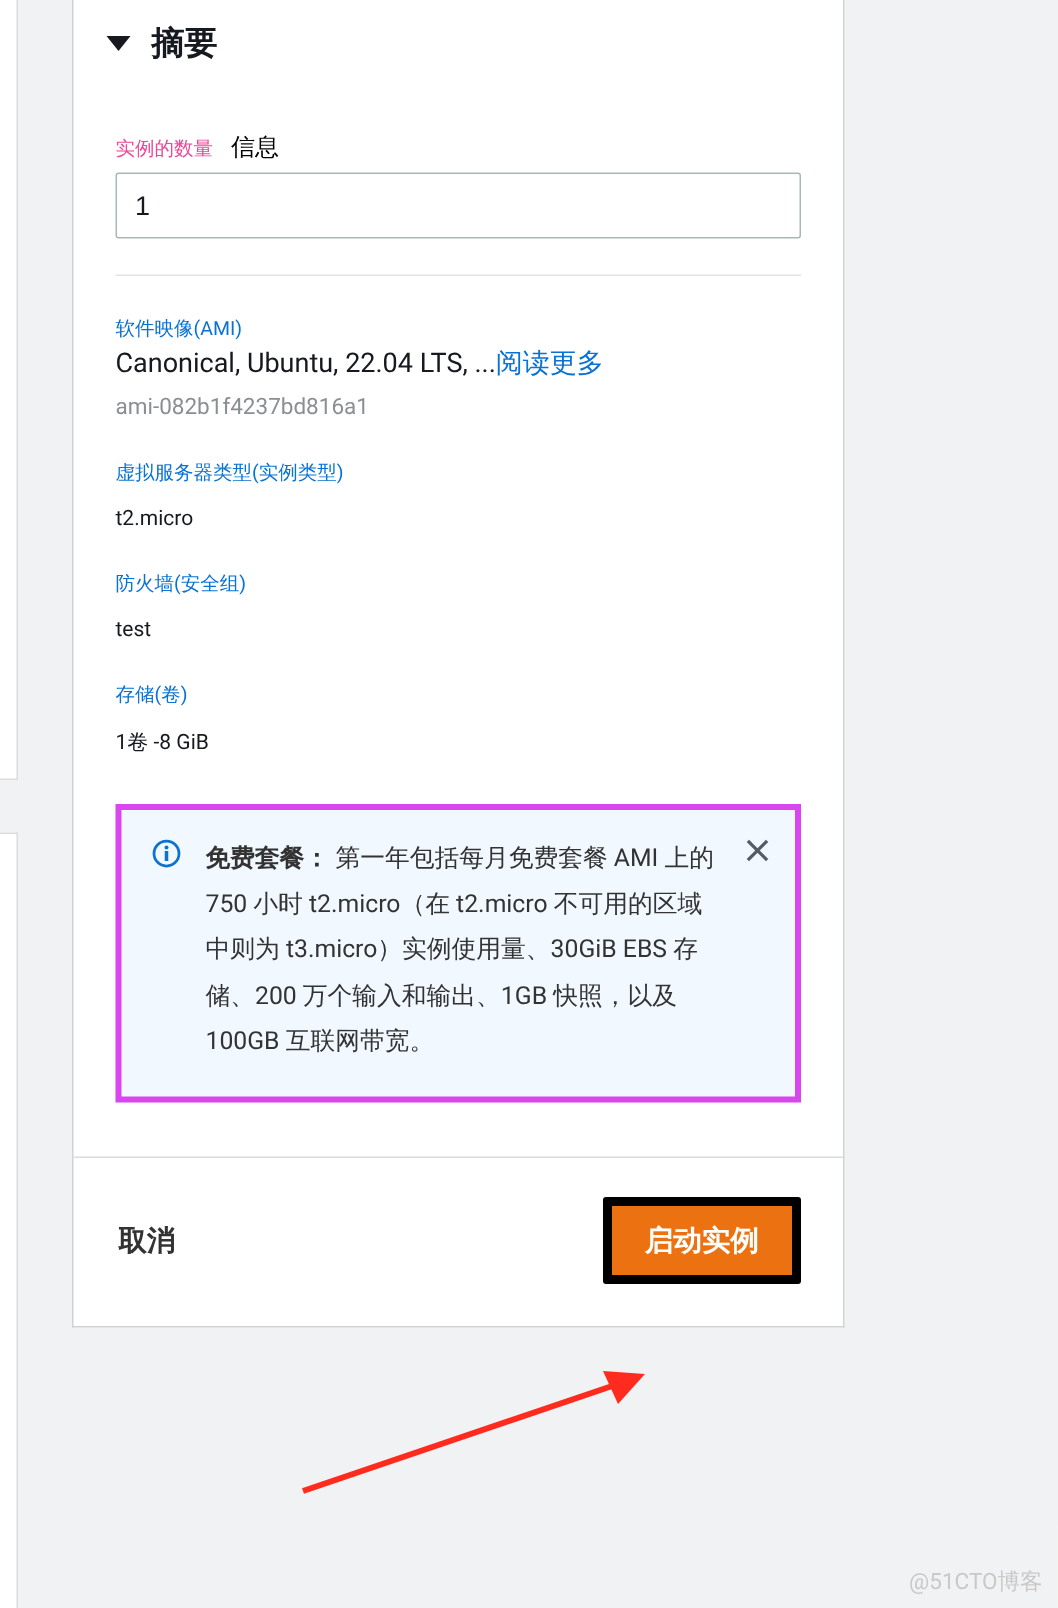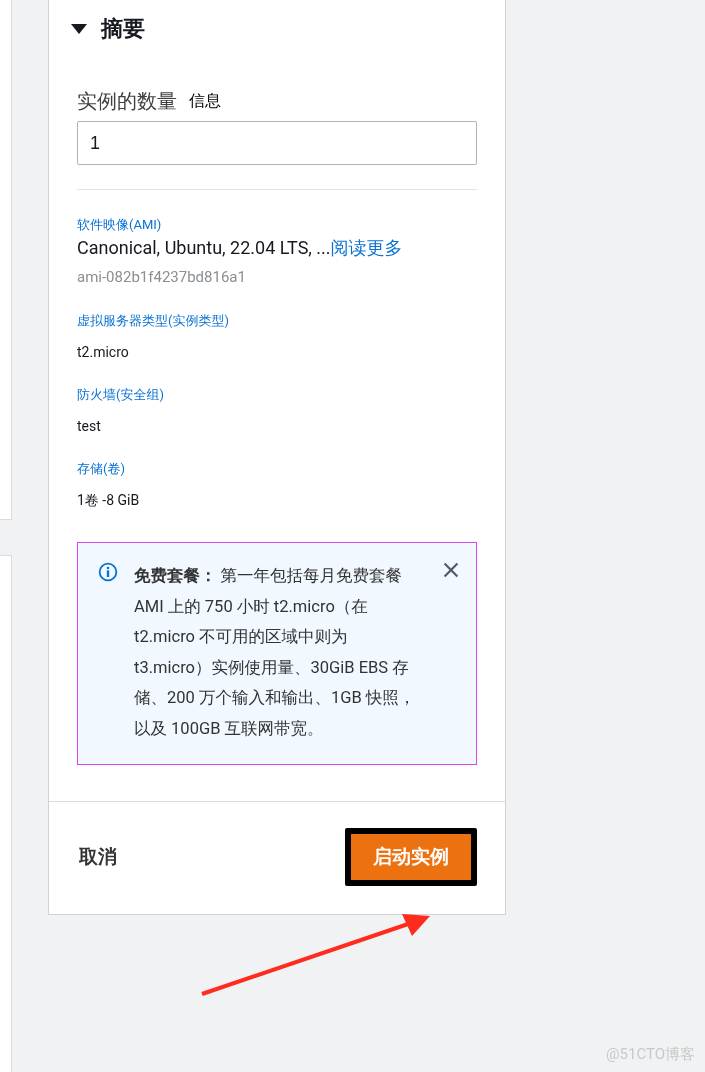--- a/index.html
+++ b/index.html
@@ -32,21 +32,21 @@
       height:517px;
       width:12px;
       background:#fff;
       border-right:1px solid #dcdcdc;
       border-top:1px solid #dcdcdc;
     }
     .panel {
       background:#fff;
       border:1px solid #d2d2d3;
       border-top:none;
-      width:458px;
+      width:515px;
       position:relative;
     }
     .panel-header {
       display:flex;
       align-items:center;
       padding:14px 24px 18px 22px;
       gap:14px;
     }
     .caret-down-icon {
       width:0; height:0;
@@ -62,22 +62,22 @@
     .panel-body {
       padding: 26px 28px 0 28px;
     }
     .label-row {
       display:flex;
       align-items:center;
       gap:12px;
       margin-bottom:6px;
     }
     .field-label {
-      font-size:20px;
-      color:#404040;
+      font-size:13px;
+      color:#ec4899;
     }
     .info-link {
       color:#000000;
       font-size:16px;
       font-weight:400;
       cursor:pointer;
     }
     .text-input {
       width:100%;
       border:1px solid #aab7b8;
@@ -112,21 +112,21 @@
     .read-more {
       color:#0972d3;
       cursor:pointer;
     }
     .ami-id {
       color:#8a8f93;
       font-size:15px;
       margin-top:8px;
     }
     .callout {
-      border:1px solid #d946ef;
+      border:4px solid #d946ef;
       background:#f1f8ff;
       margin-top:32px;
       padding:18px 18px 20px 18px;
       display:flex;
       gap:14px;
       position:relative;
     }
     .callout-icon-wrap {
       flex:none;
       width:24px;

